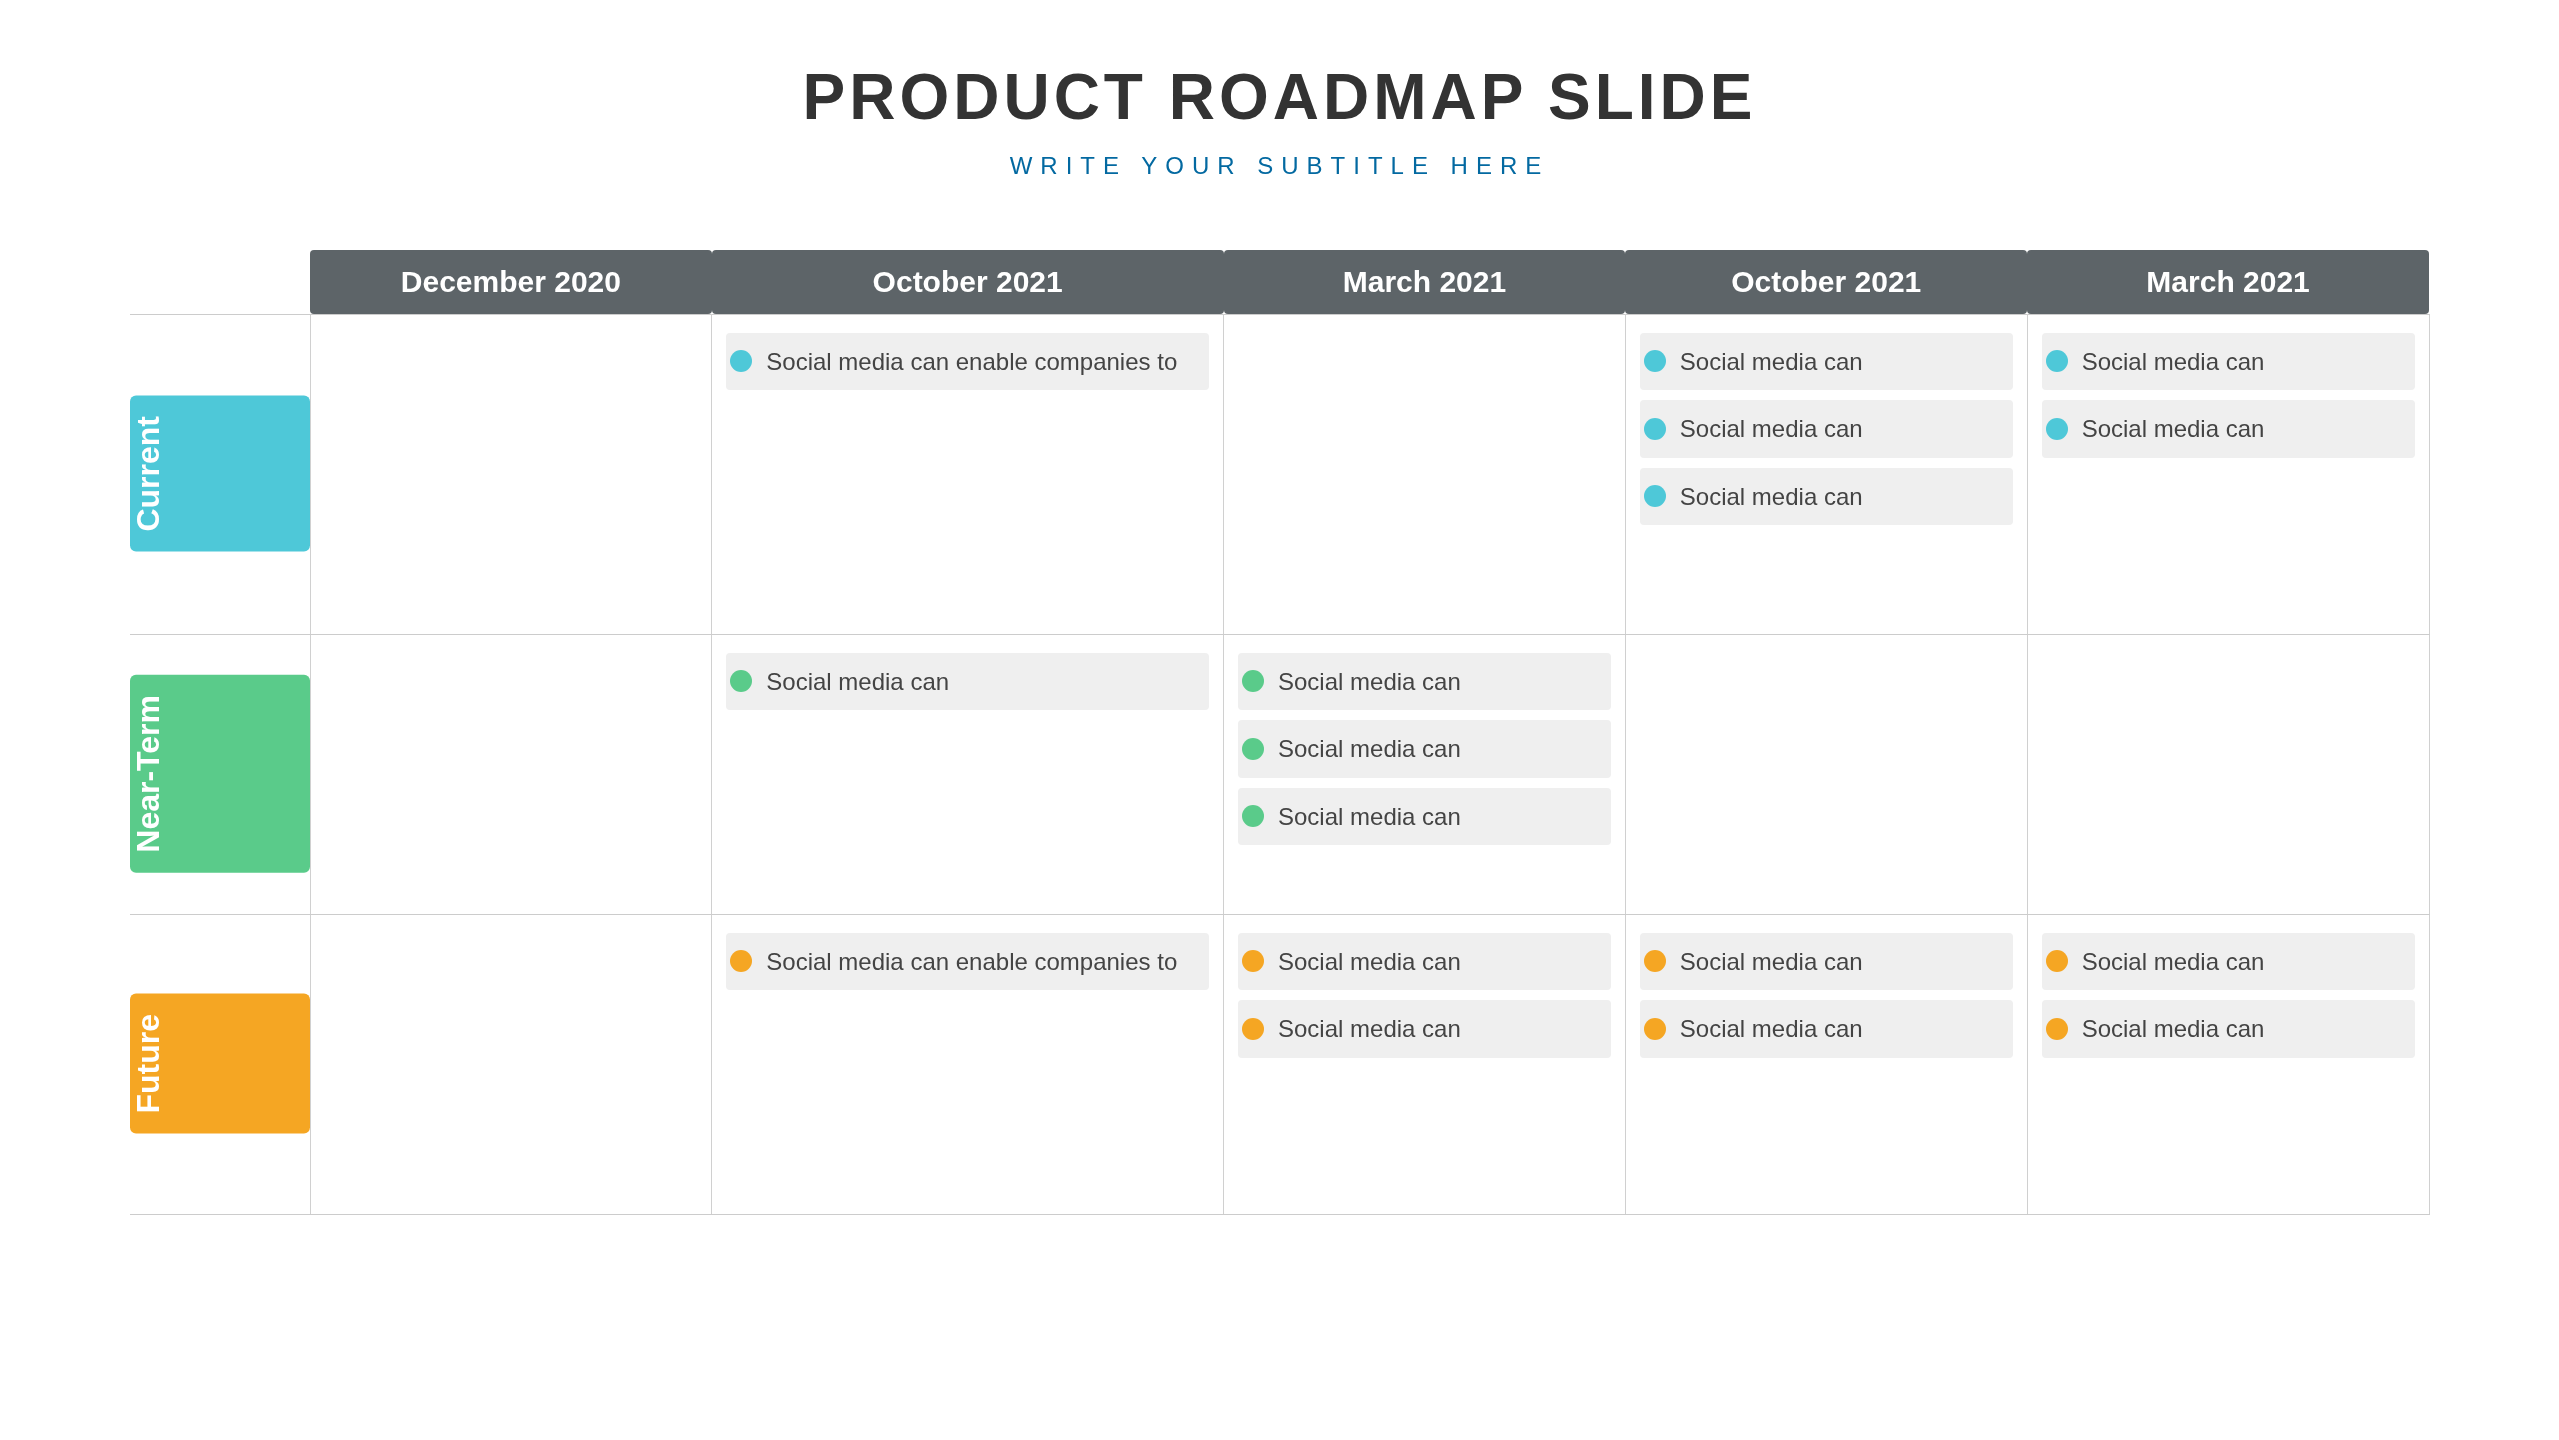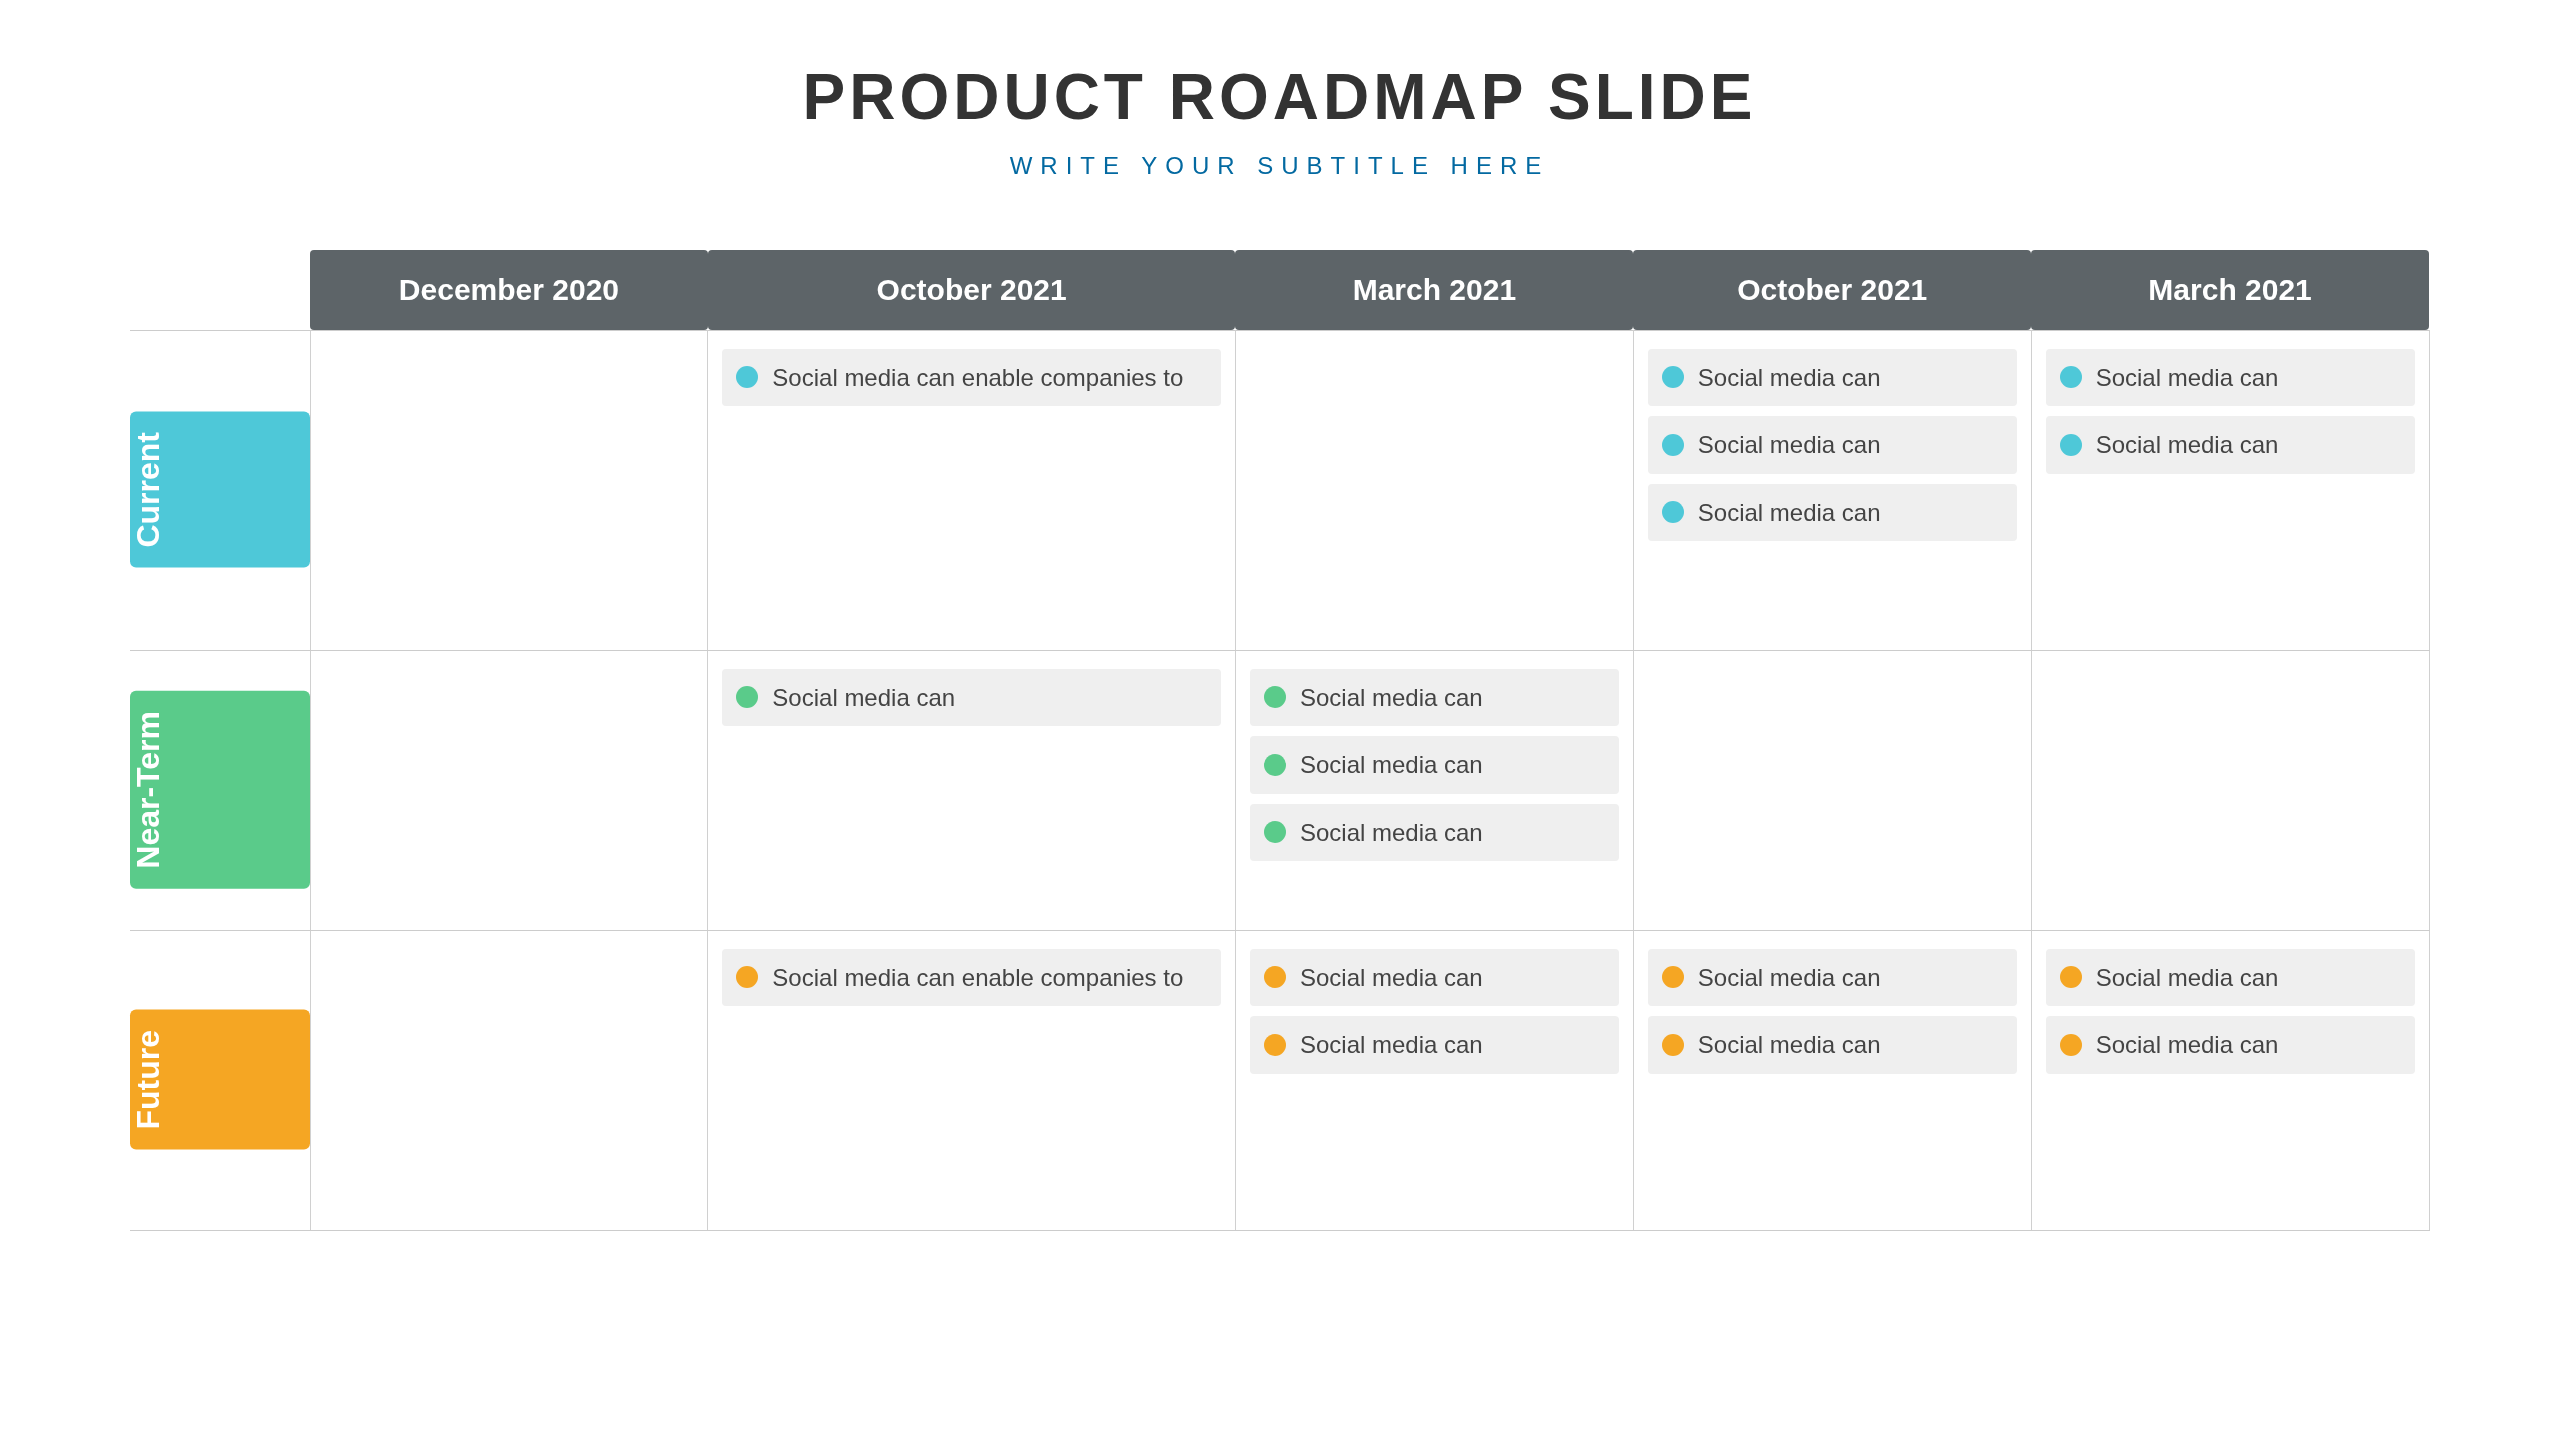--- a/index.html
+++ b/index.html
@@ -34,21 +34,21 @@
     }
 
     .roadmap-table {
       width: 2300px;
       border-collapse: collapse;
     }
 
     
     .header-row th {
       padding: 0;
-      height: 80px;
+      height: 64px;
     }
 
     .header-row .empty-header {
       width: 180px;
       background: transparent;
     }
 
     .col-header {
       background: #5d6468;
       color: #ffffff;
@@ -100,21 +100,21 @@
       border-top: 1px solid #cccccc;
       border-bottom: 1px solid #cccccc;
     }
 
     
     .item-box {
       display: flex;
       align-items: center;
       background: #efefef;
       border-radius: 4px;
-      padding: 12px 14px;
+      padding: 12px 4px;
       margin-bottom: 10px;
       gap: 14px;
     }
 
     .item-dot {
       width: 22px;
       height: 22px;
       border-radius: 50%;
       flex-shrink: 0;
     }

